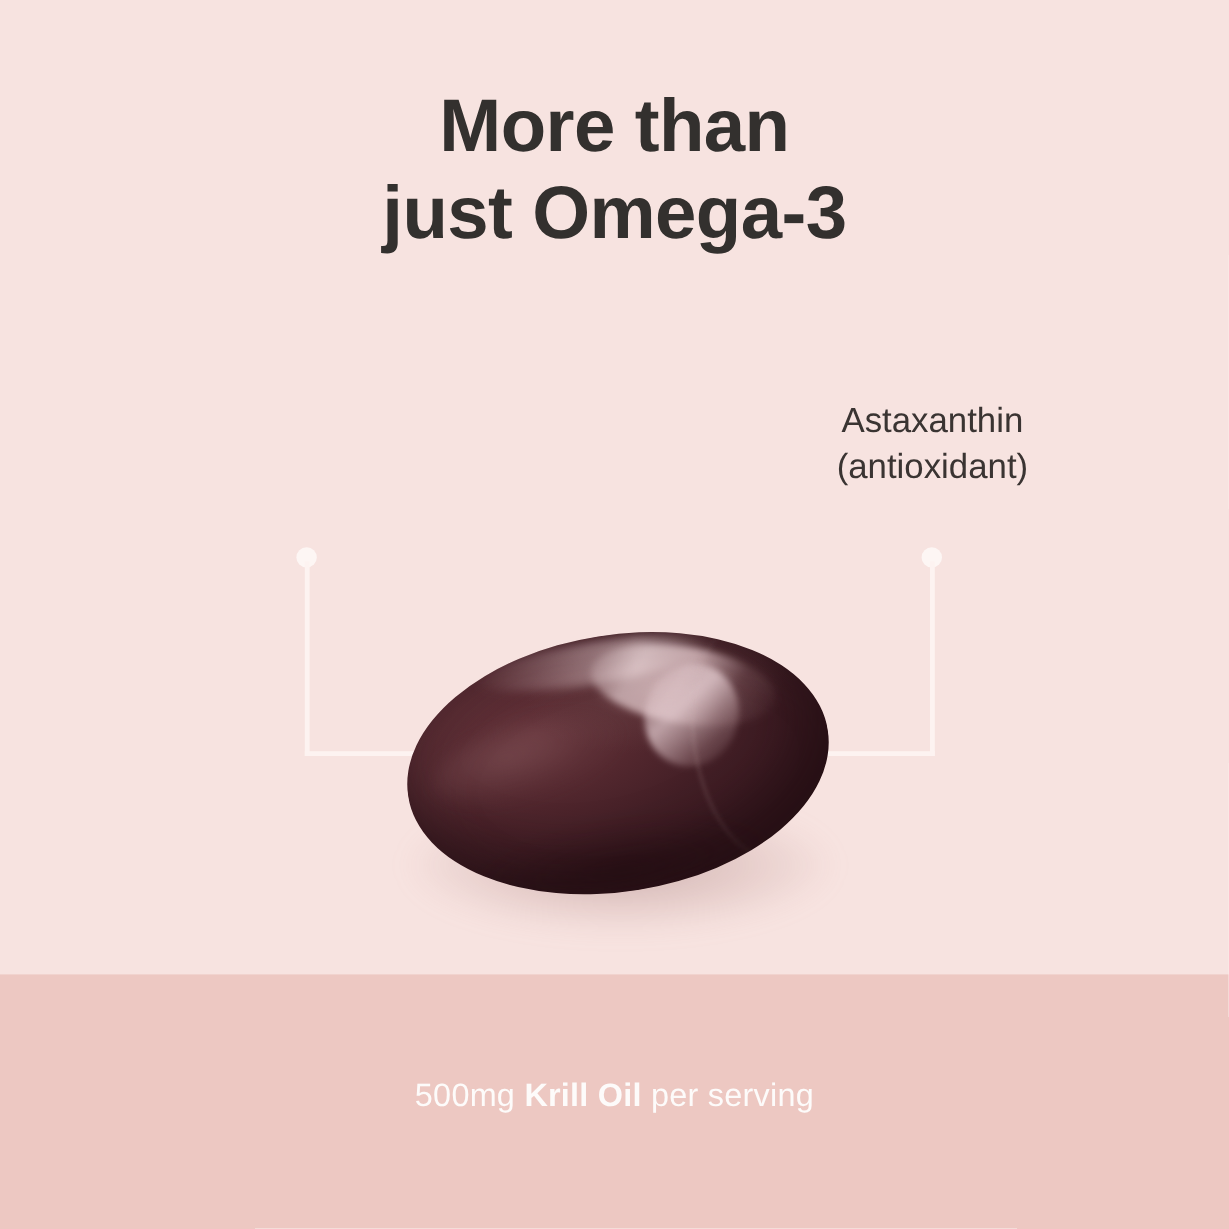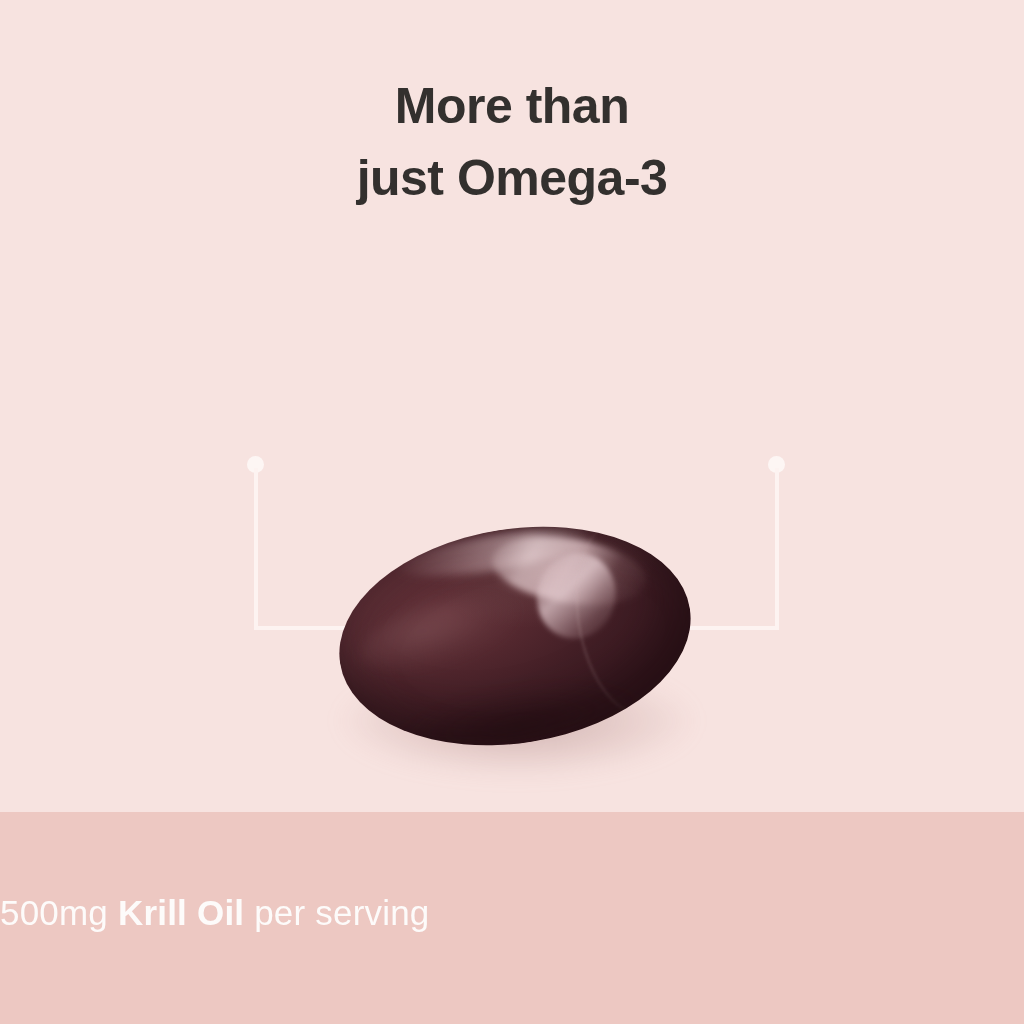--- a/index.html
+++ b/index.html
@@ -34,21 +34,21 @@
   }
 
   
   .headline {
     position: absolute;
     left: 0;
     top: 70px;
     width: 1024px;
     text-align: center;
     color: #33302e;
-    font-size: 50px;
+    font-size: 62px;
     line-height: 72px;
     font-weight: 600;
     letter-spacing: -0.5px;
     white-space: pre-line;
   }
 
   
   .annot {
     position: absolute;
     color: #3a3432;
@@ -217,43 +217,45 @@
         rgba(26, 8, 12, 0.0) 70%);
     filter: blur(7px);
   }
 
   
   .banner-text {
     position: absolute;
     left: 0;
     top: 890px;
     width: 1024px;
-    text-align: left;
+    text-align: center;
     color: #fdfbfa;
-    font-size: 35px;
+    font-size: 27px;
     line-height: 46px;
     font-weight: 400;
     letter-spacing: 0.2px;
   }
   .banner-text b {
     font-weight: 700;
   }
 </style>
 </head>
 <body>
 
 <div id="canvas">
 
   <div class="bg-top"></div>
   <div class="bg-bottom"></div>
 
   <div class="headline">More than
 just Omega-3</div>
 
 
+  <div class="annot annot-right">Astaxanthin
+(antioxidant)</div>
 
   <div class="leader-dot dot-left"></div>
   <div class="leader leader-v-left"></div>
   <div class="leader leader-h-left"></div>
 
   <div class="leader-dot dot-right"></div>
   <div class="leader leader-v-right"></div>
   <div class="leader leader-h-right"></div>
 
   <div class="capsule-wrap">

